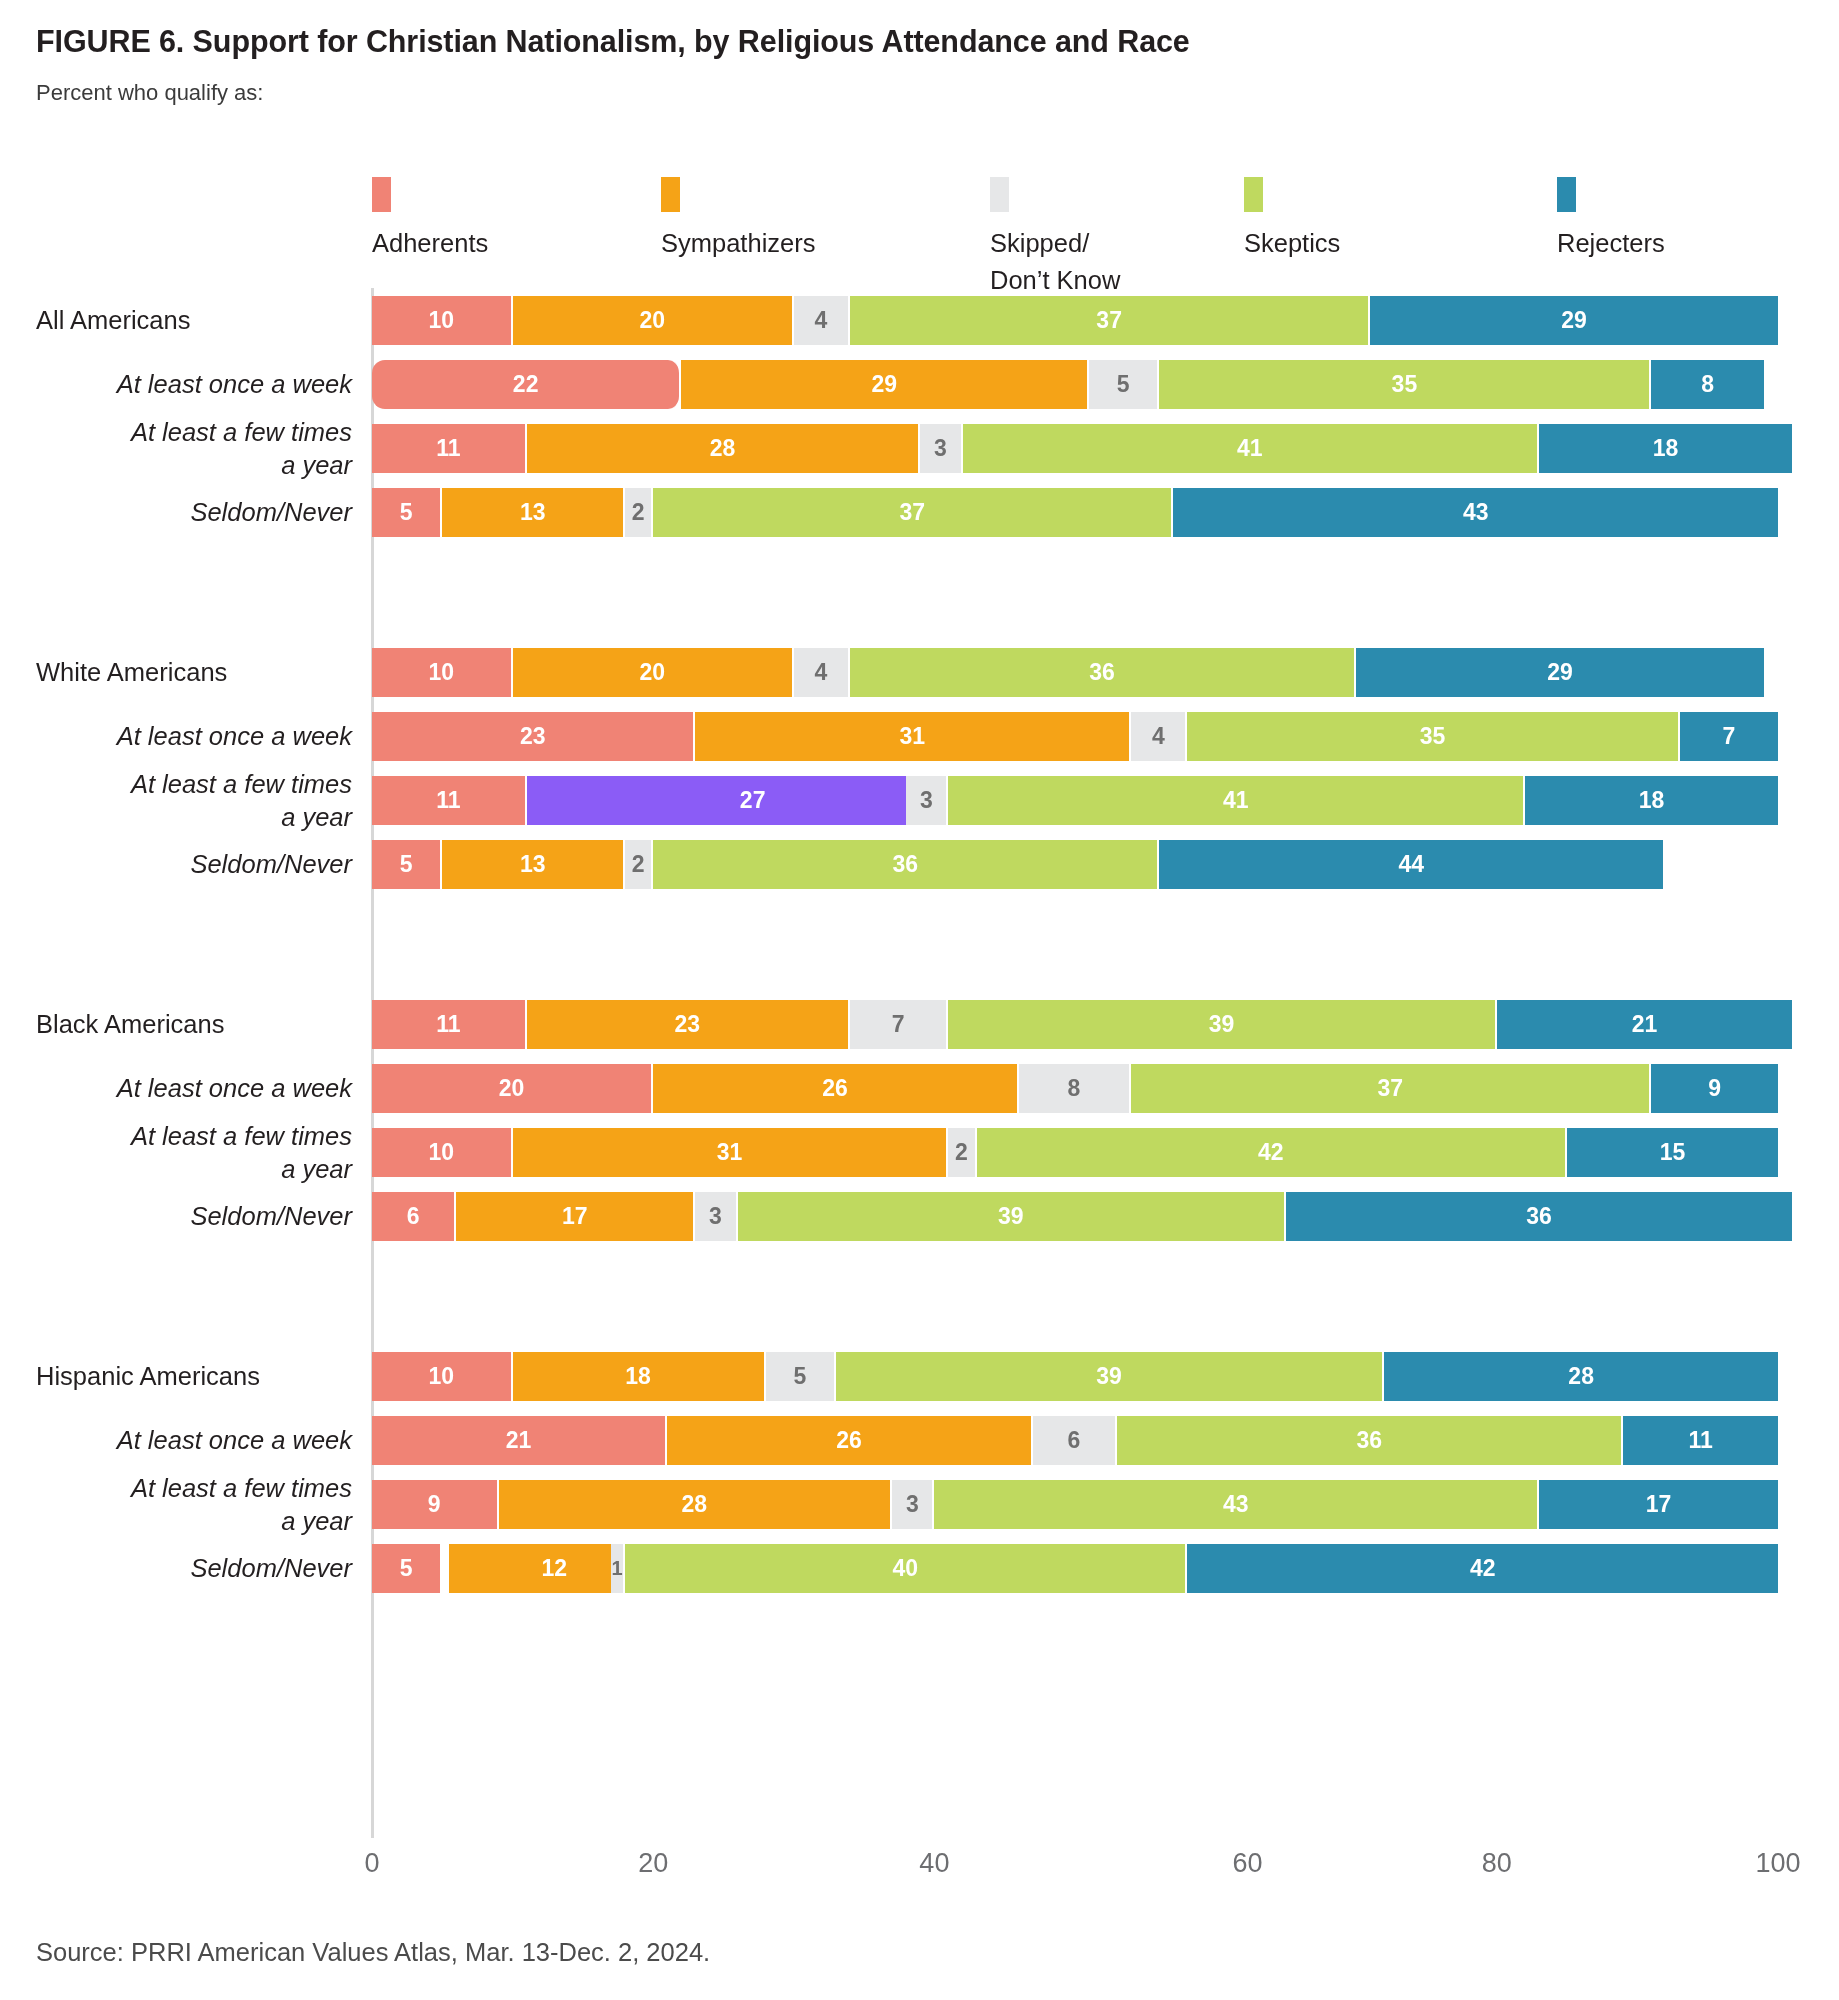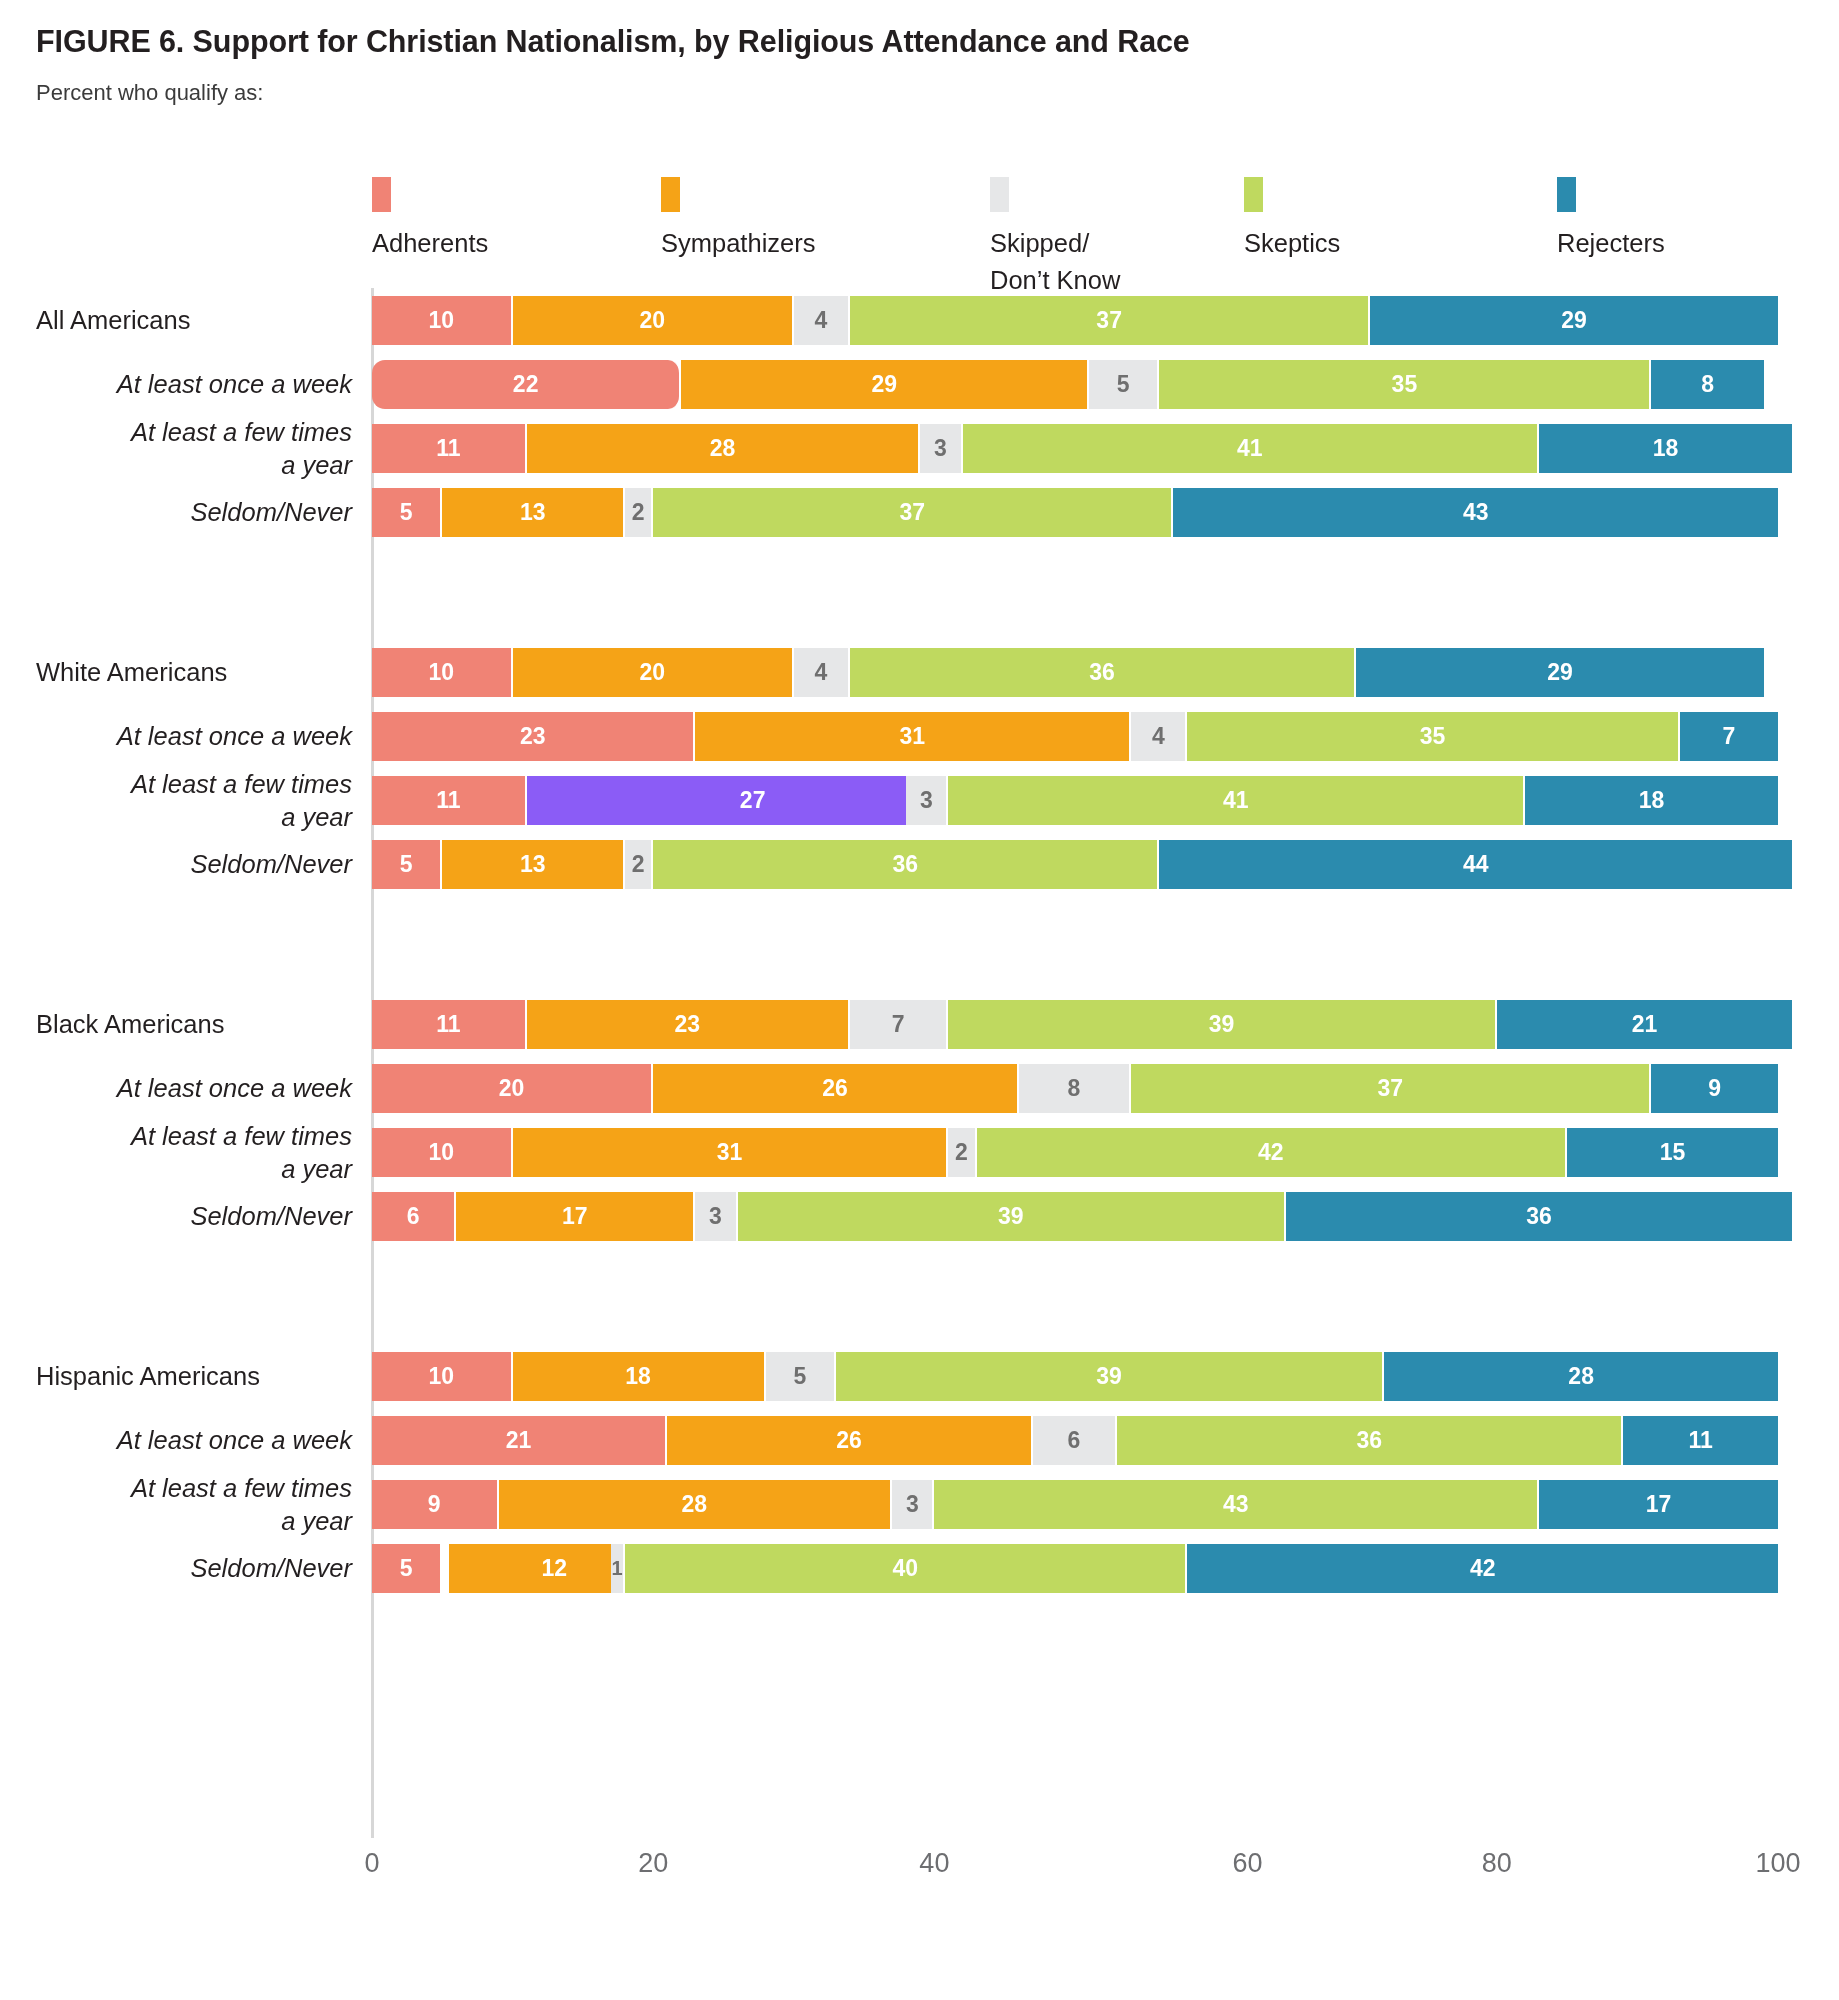--- a/index.html
+++ b/index.html
@@ -259,21 +259,21 @@
         <div class="seg last" style="left: 1152.92px; width: 253.08px; background: rgb(43, 139, 174);">18</div>
       </div>
       <div class="label-col sub" style="line-height: 33px; top: 848px;">
         <div>Seldom/Never</div>
       </div>
       <div class="bar-row" style="top: 840px;">
         <div class="seg" style="left: 0px; width: 70.3px; background: rgb(240, 131, 117);">5</div>
         <div class="seg" style="left: 70.3px; width: 182.78px; background: rgb(245, 163, 23);">13</div>
         <div class="seg dk" style="left: 253.08px; width: 28.12px; background: rgb(230, 231, 232);">2</div>
         <div class="seg" style="left: 281.2px; width: 506.16px; background: rgb(191, 217, 95);">36</div>
-        <div class="seg last" style="left: 787.36px; width: 633px; background: rgb(43, 139, 174);">44</div>
+        <div class="seg last" style="left: 787.36px; width: 504px; background: rgb(43, 139, 174);">44</div>
       </div>
       <div class="label-col group" style="line-height: 33px; top: 1008px;">
         <div>Black Americans</div>
       </div>
       <div class="bar-row" style="top: 1000px;">
         <div class="seg" style="left: 0px; width: 154.66px; background: rgb(240, 131, 117);">11</div>
         <div class="seg" style="left: 154.66px; width: 323.38px; background: rgb(245, 163, 23);">23</div>
         <div class="seg dk" style="left: 478.04px; width: 98.42px; background: rgb(230, 231, 232);">7</div>
         <div class="seg" style="left: 576.46px; width: 548.34px; background: rgb(191, 217, 95);">39</div>
         <div class="seg last" style="left: 1124.8px; width: 295.26px; background: rgb(43, 139, 174);">21</div>
@@ -345,20 +345,21 @@
       </div>
       <div class="bar-row" style="top: 1544px;">
         <div class="seg" style="left: 0px; width: 70.3px; background: rgb(240, 131, 117);">5</div>
         <div class="seg" style="left: 77px; width: 168.72px; background: rgb(245, 163, 23); padding-left: 44px;">12</div>
         <div class="seg dk" style="left: 239.02px; width: 14.06px; background: rgb(230, 231, 232); font-size: 20px;">1</div>
         <div class="seg" style="left: 253.08px; width: 562.4px; background: rgb(191, 217, 95);">40</div>
         <div class="seg last" style="left: 815.48px; width: 590.52px; background: rgb(43, 139, 174);">42</div>
       </div>
     </div>
 
+  <div class="source">Source: PRRI American Values Atlas, Mar. 13-Dec. 2, 2024.</div>
 
 <div class="xtick" style="left: 372px;">0</div>
     <div class="xtick" style="left: 653.2px;">20</div>
     <div class="xtick" style="left: 934.4px;">40</div>
     <div class="xtick" style="left: 1215.6px; margin-left: 32px;">60</div>
     <div class="xtick" style="left: 1496.8px;">80</div>
     <div class="xtick" style="left: 1778px;">100</div>
   </div>
 
 </body></html>

